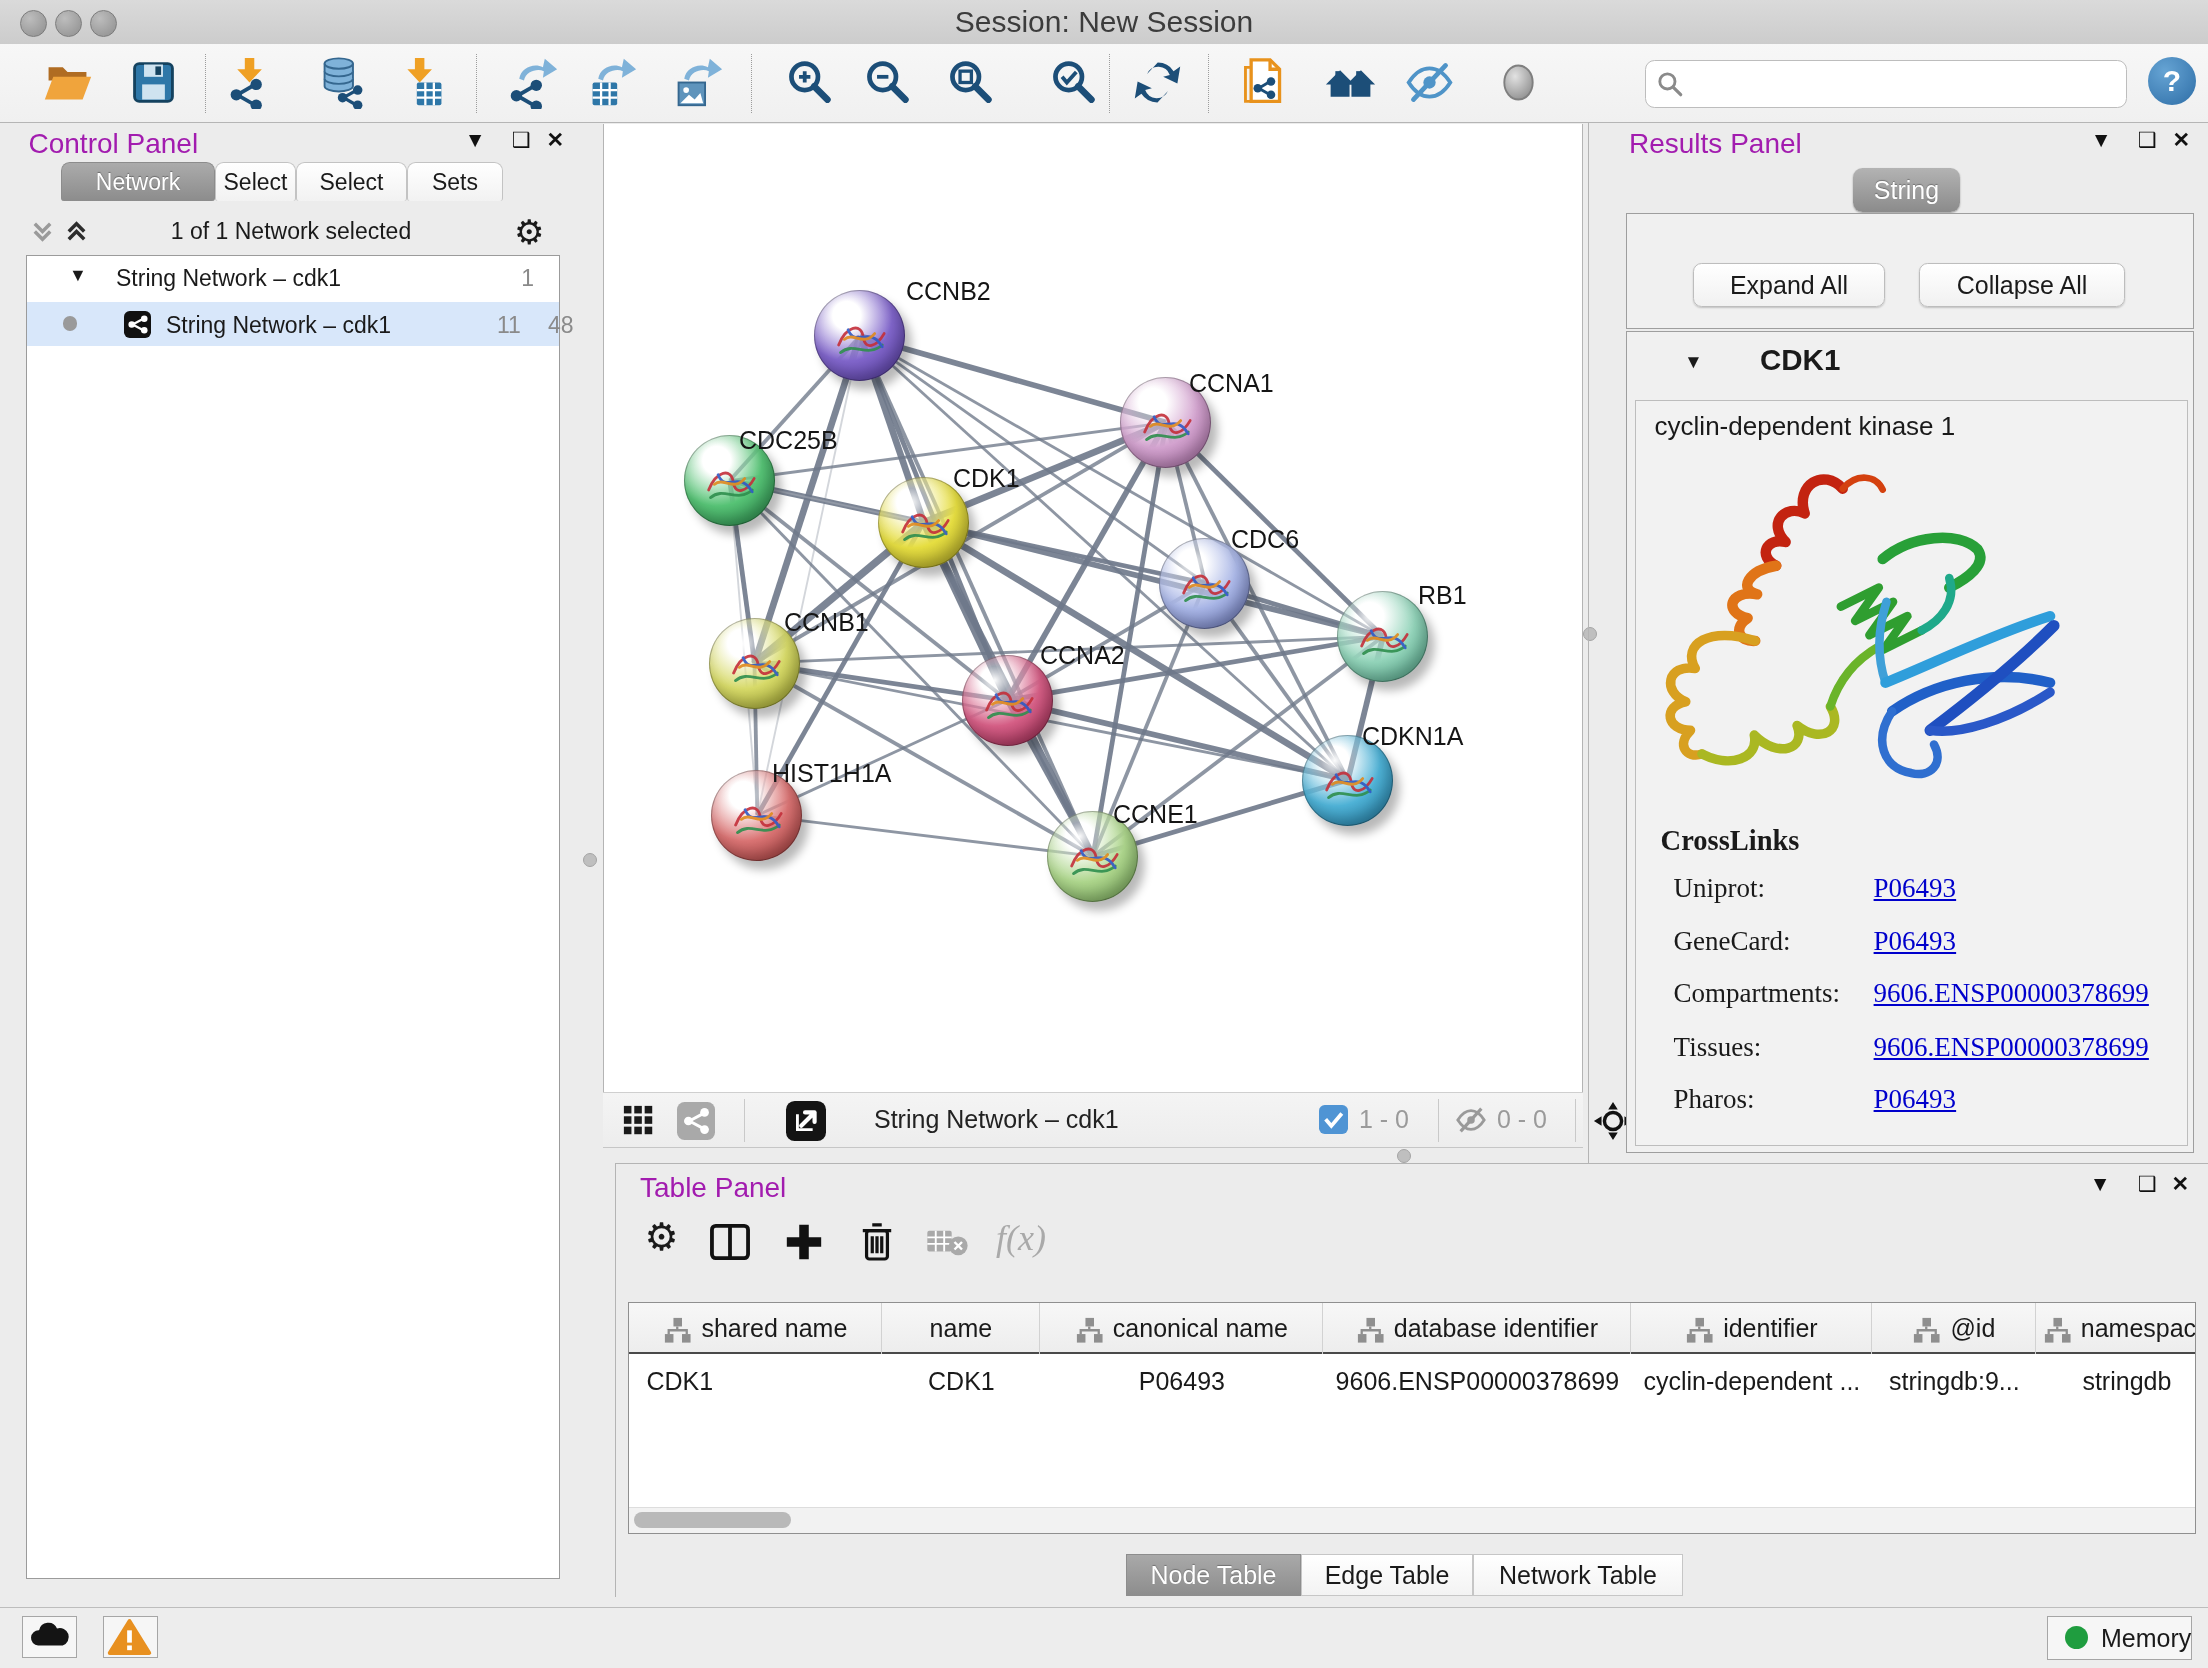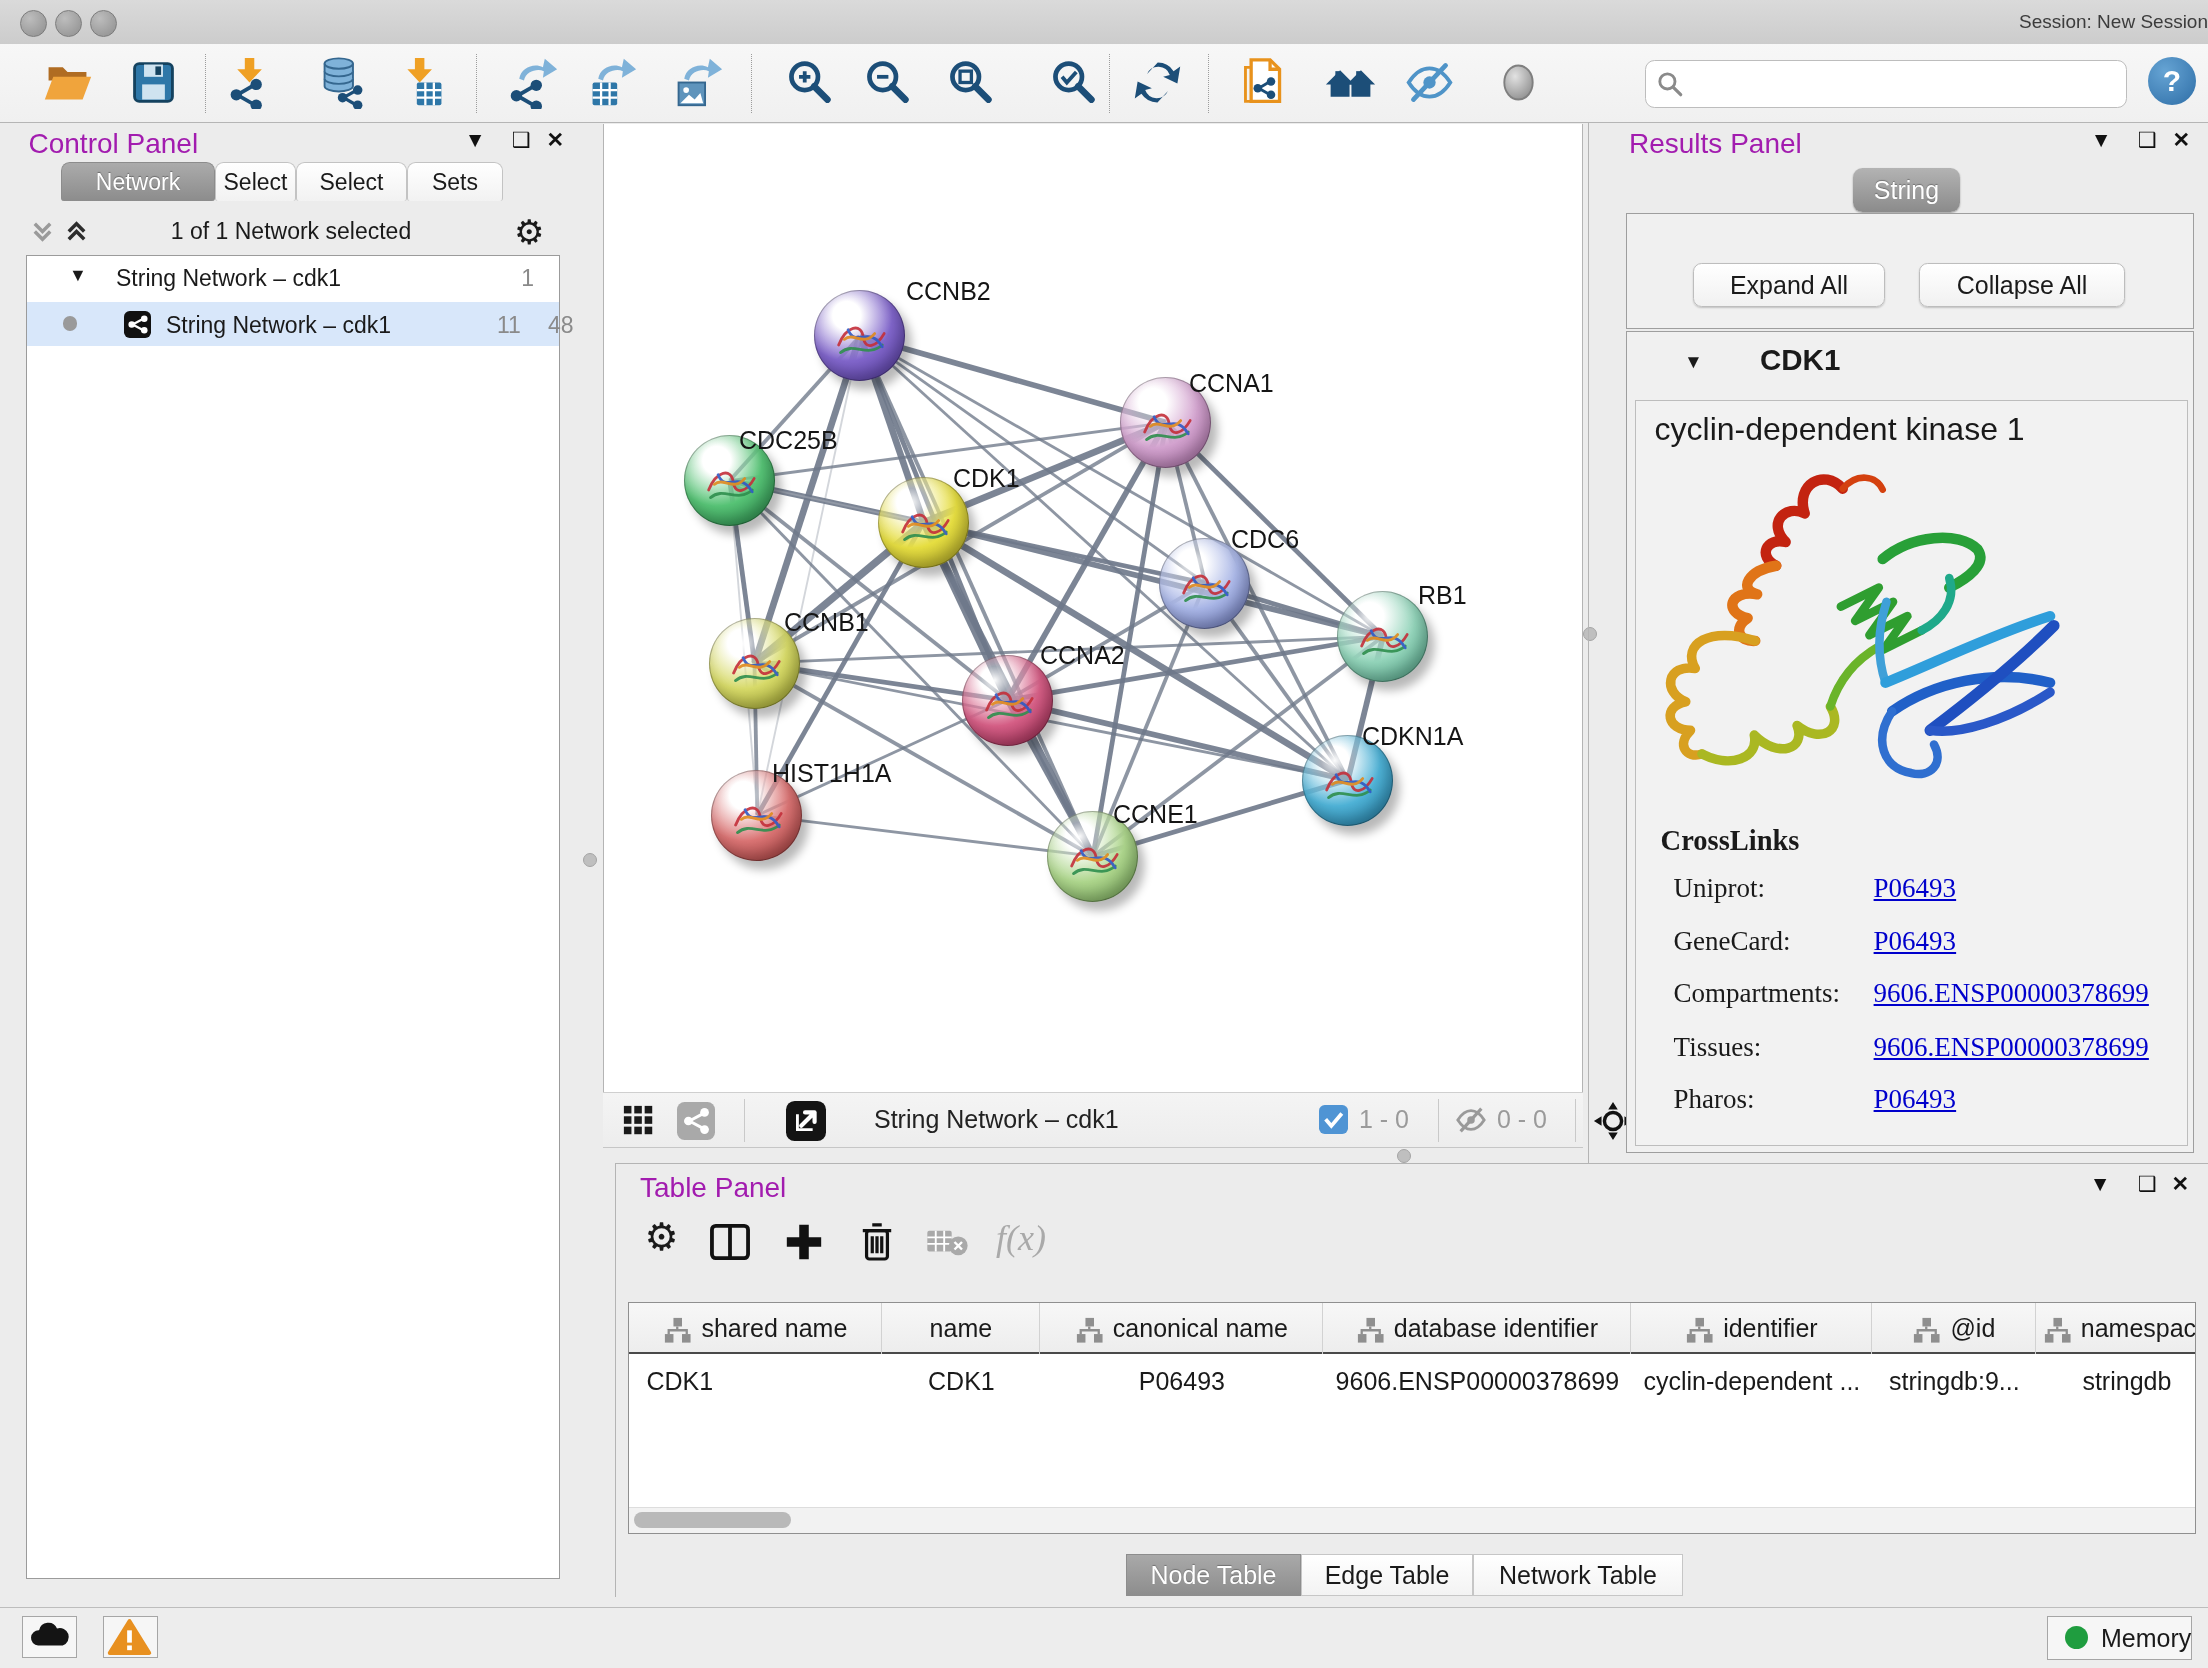--- a/index.html
+++ b/index.html
@@ -3,21 +3,21 @@
 <meta charset="utf-8">
 <style>
   html,body{margin:0;padding:0;}
   body{width:2208px;height:1668px;background:#ececec;font-family:"Liberation Sans",sans-serif;color:#1a1a1a;-webkit-font-smoothing:antialiased;}
   .abs{position:absolute;}
   #app{position:relative;width:2208px;height:1668px;overflow:hidden;background:#ececec;}
 
   
   .titlebar{left:0;top:0;width:2208px;height:44px;background:linear-gradient(#dadada,#cccccc);border-bottom:1px solid #a0a0a0;}
   .tl{width:25px;height:25px;border-radius:50%;top:9.5px;background:radial-gradient(circle at 35% 30%,#bdbdbd,#8e8e8e);border:1px solid #7c7c7c;}
-  .title-text{width:100%;text-align:right;line-height:44px;font-size:19px;color:#3c3c3c;}
+  .title-text{width:100%;text-align:center;line-height:44px;font-size:30px;color:#3c3c3c;}
 
   
   .toolbar{left:0;top:44px;width:2208px;height:78px;background:linear-gradient(#f7f7f7,#f0f0f0);border-bottom:1.9px solid #b5b5b5;}
   .tbtn{top:12.4px;width:53px;height:53px;cursor:pointer;}
   .tsep{top:9.5px;height:59px;border-left:1.9px dotted #9c9c9c;width:0;}
   .searchbox{left:1645px;top:16px;width:480px;height:46px;background:#fff;border:1.9px solid #bdbdbd;border-radius:9.5px;}
   .searchbox svg{position:absolute;left:9.5px;top:8.6px;}
   .helpbtn{left:2148px;top:13.3px;width:48px;height:48px;border-radius:50%;background:radial-gradient(circle at 35% 30%,#66a4d4,#2d6da6);cursor:pointer;text-align:center;line-height:48px;color:#fff;font-size:30px;font-weight:bold;}
 
   
@@ -545,21 +545,21 @@
 
     <div class="rbox abs" style="left:37px;top:91px;width:568px;height:116px">
       <div class="rbtn abs" style="left:66px;top:49px;width:190px">Expand All</div>
       <div class="rbtn abs" style="left:292px;top:49px;width:204px">Collapse All</div>
     </div>
 
     <div class="rbox abs" style="left:37px;top:209px;width:568px;height:822px">
       <span class="abs" style="left:57px;top:19px;font-size:19px">▼</span>
       <span class="abs" style="left:133px;top:11.4px;font-size:29.5px;font-weight:bold">CDK1</span>
       <div class="subbox abs">
-        <div class="abs" style="left:19px;top:9.5px;font-size:32px">cyclin-dependent kinase 1</div>
+        <div class="abs" style="left:19px;top:9.5px;font-size:26px">cyclin-dependent kinase 1</div>
         <svg class="abs" style="left:7.6px;top:42px" width="447" height="371" viewBox="0 0 470 390">
           <g fill="none" stroke-linecap="round" stroke-linejoin="round">
             <path d="M210 48 C190 26 160 44 170 74 C150 64 130 84 150 104 C130 99 120 119 140 129" stroke="#c32310" stroke-width="11"></path>
             <path d="M210 48 C225 31 245 34 252 49" stroke="#d4410f" stroke-width="7"></path>
             <path d="M140 129 C110 134 100 154 120 159 C90 154 85 179 110 184 C95 194 100 209 118 208" stroke="#e07418" stroke-width="11"></path>
             <path d="M118 208 C70 192 40 212 55 237 C25 232 20 262 45 272 C20 277 25 302 50 302 C35 317 45 332 62 327" stroke="#d8a020" stroke-width="10"></path>
             <path d="M62 327 C92 342 122 332 117 307 C142 332 172 322 162 297 C187 317 212 302 197 277" stroke="#aab822" stroke-width="10"></path>
             <path d="M197 277 C205 252 220 230 248 214" stroke="#6ab42a" stroke-width="9"></path>
             <path d="M208 172 L248 152 L223 187 L263 167 L238 202 L278 182 L253 217 L293 197" stroke="#2f9e30" stroke-width="9"></path>
             <path d="M252 122 C282 97 332 92 352 112 C362 127 342 142 322 152" stroke="#28a038" stroke-width="11"></path>

